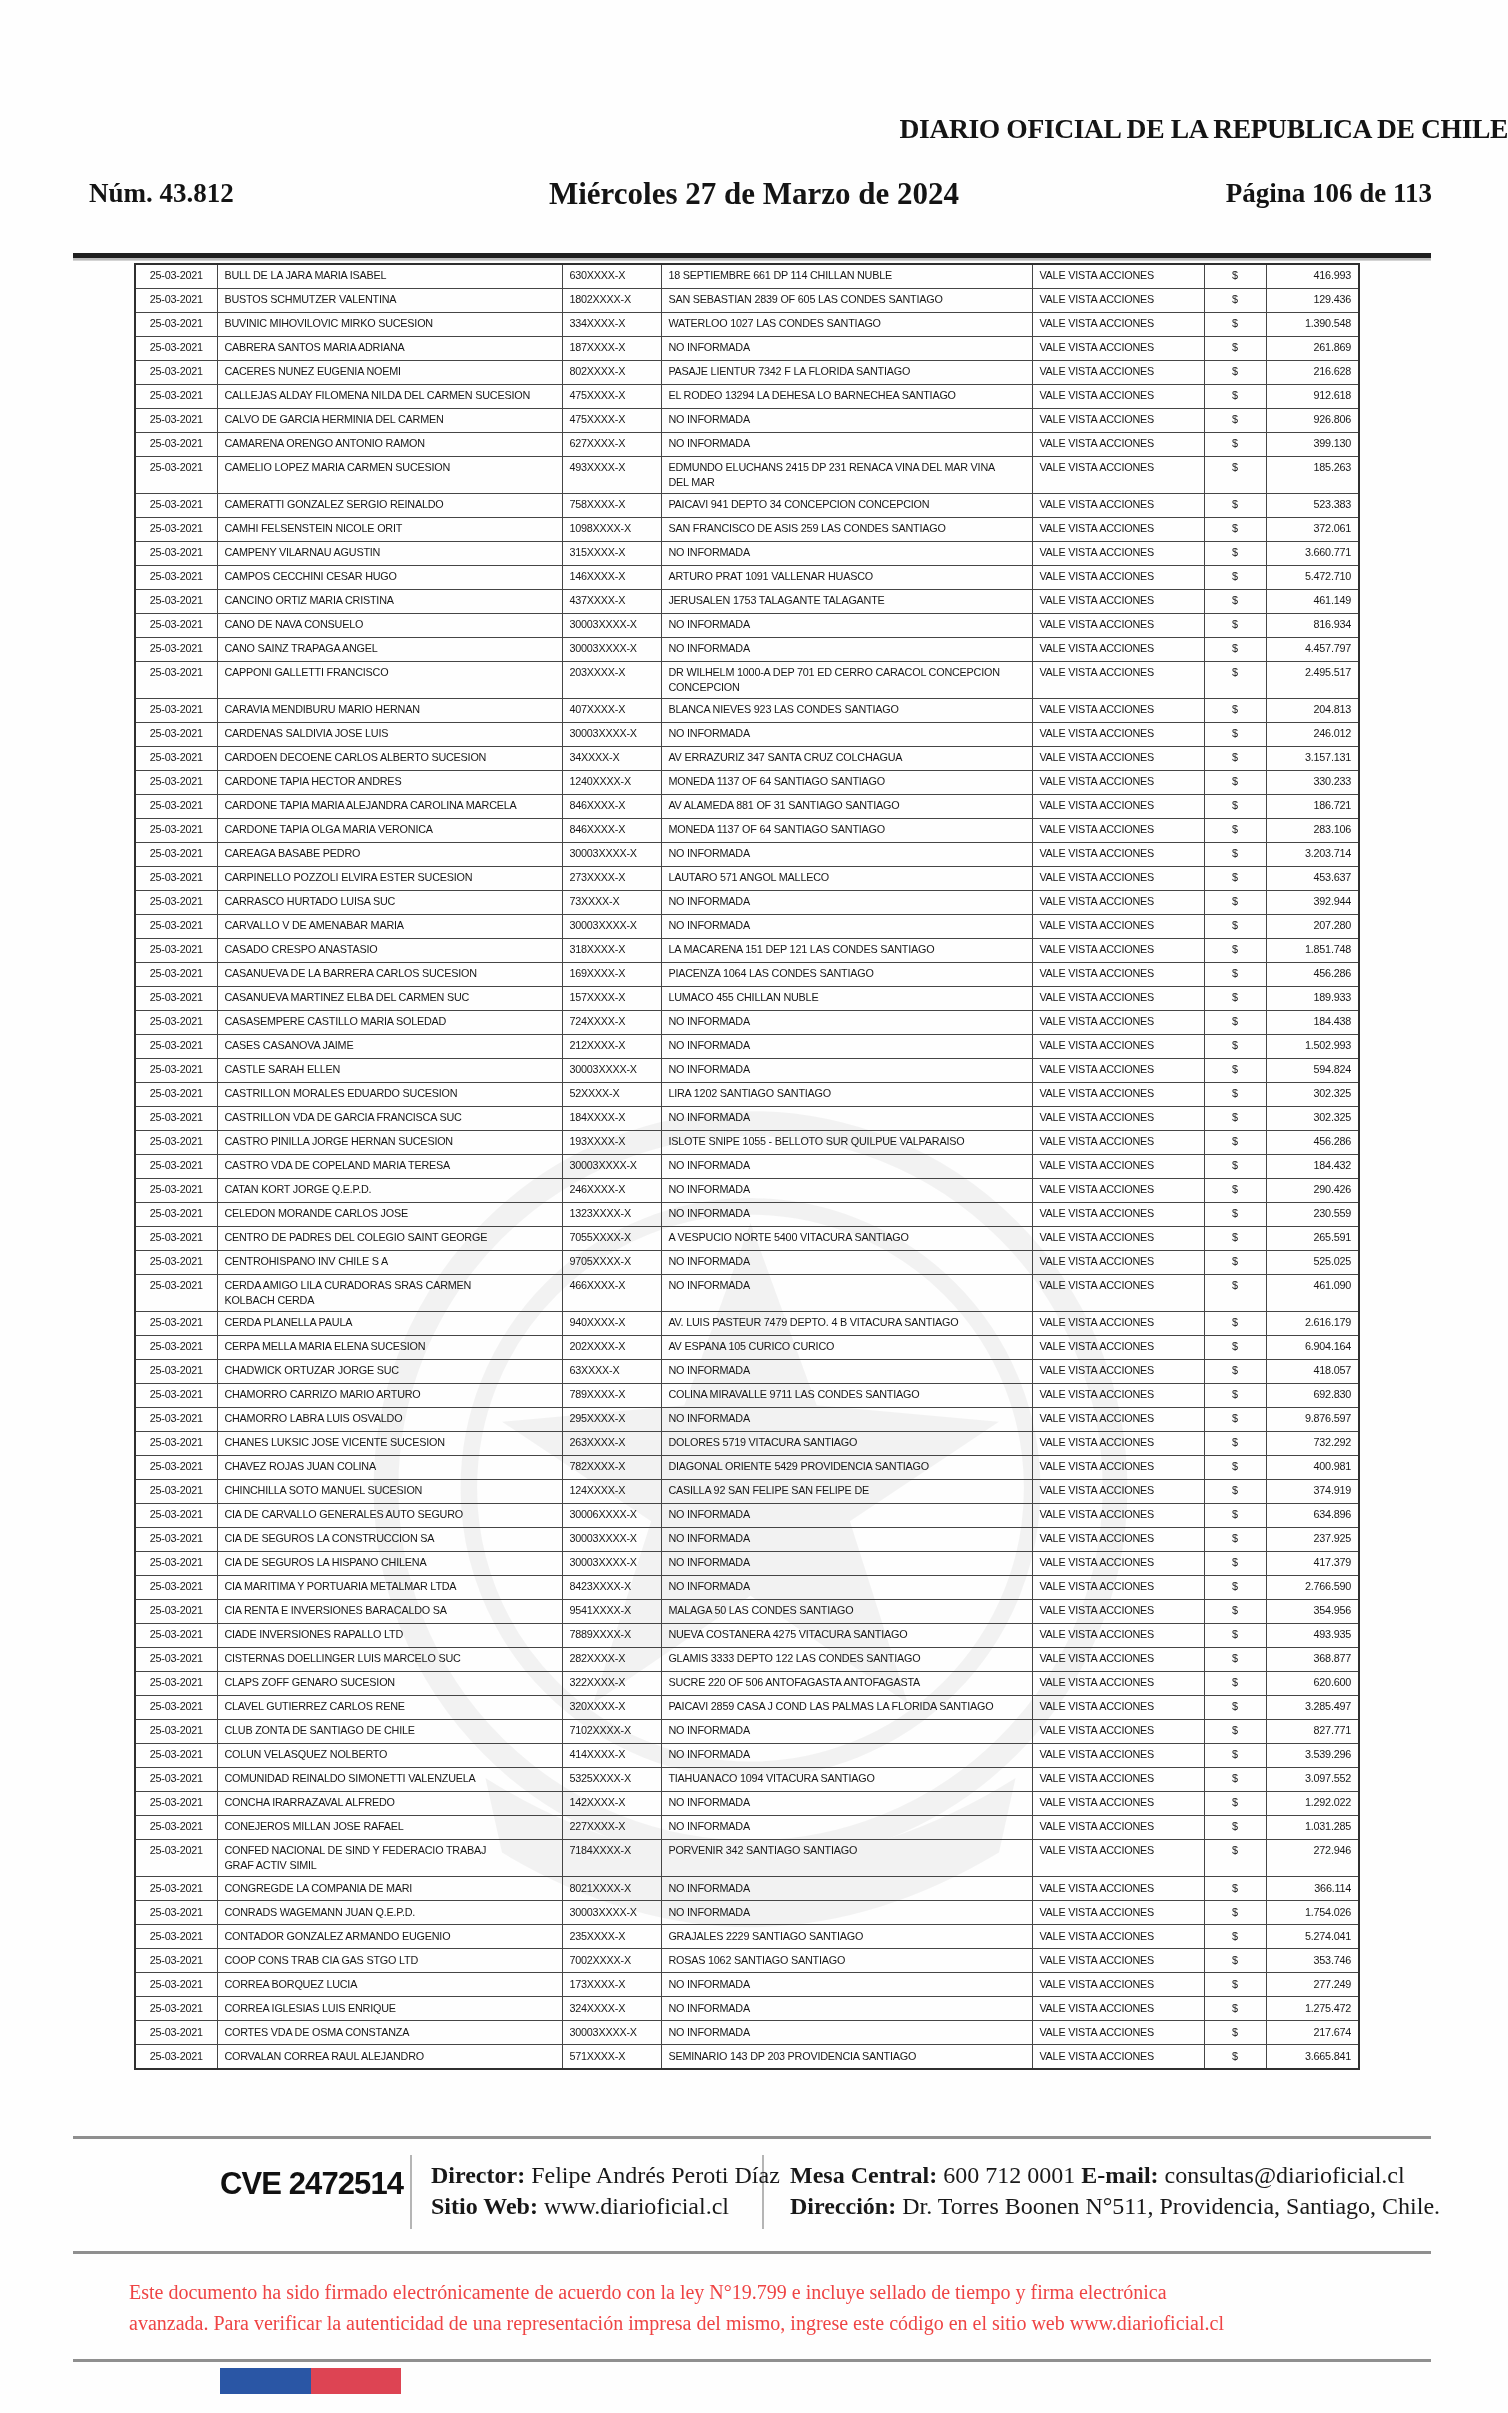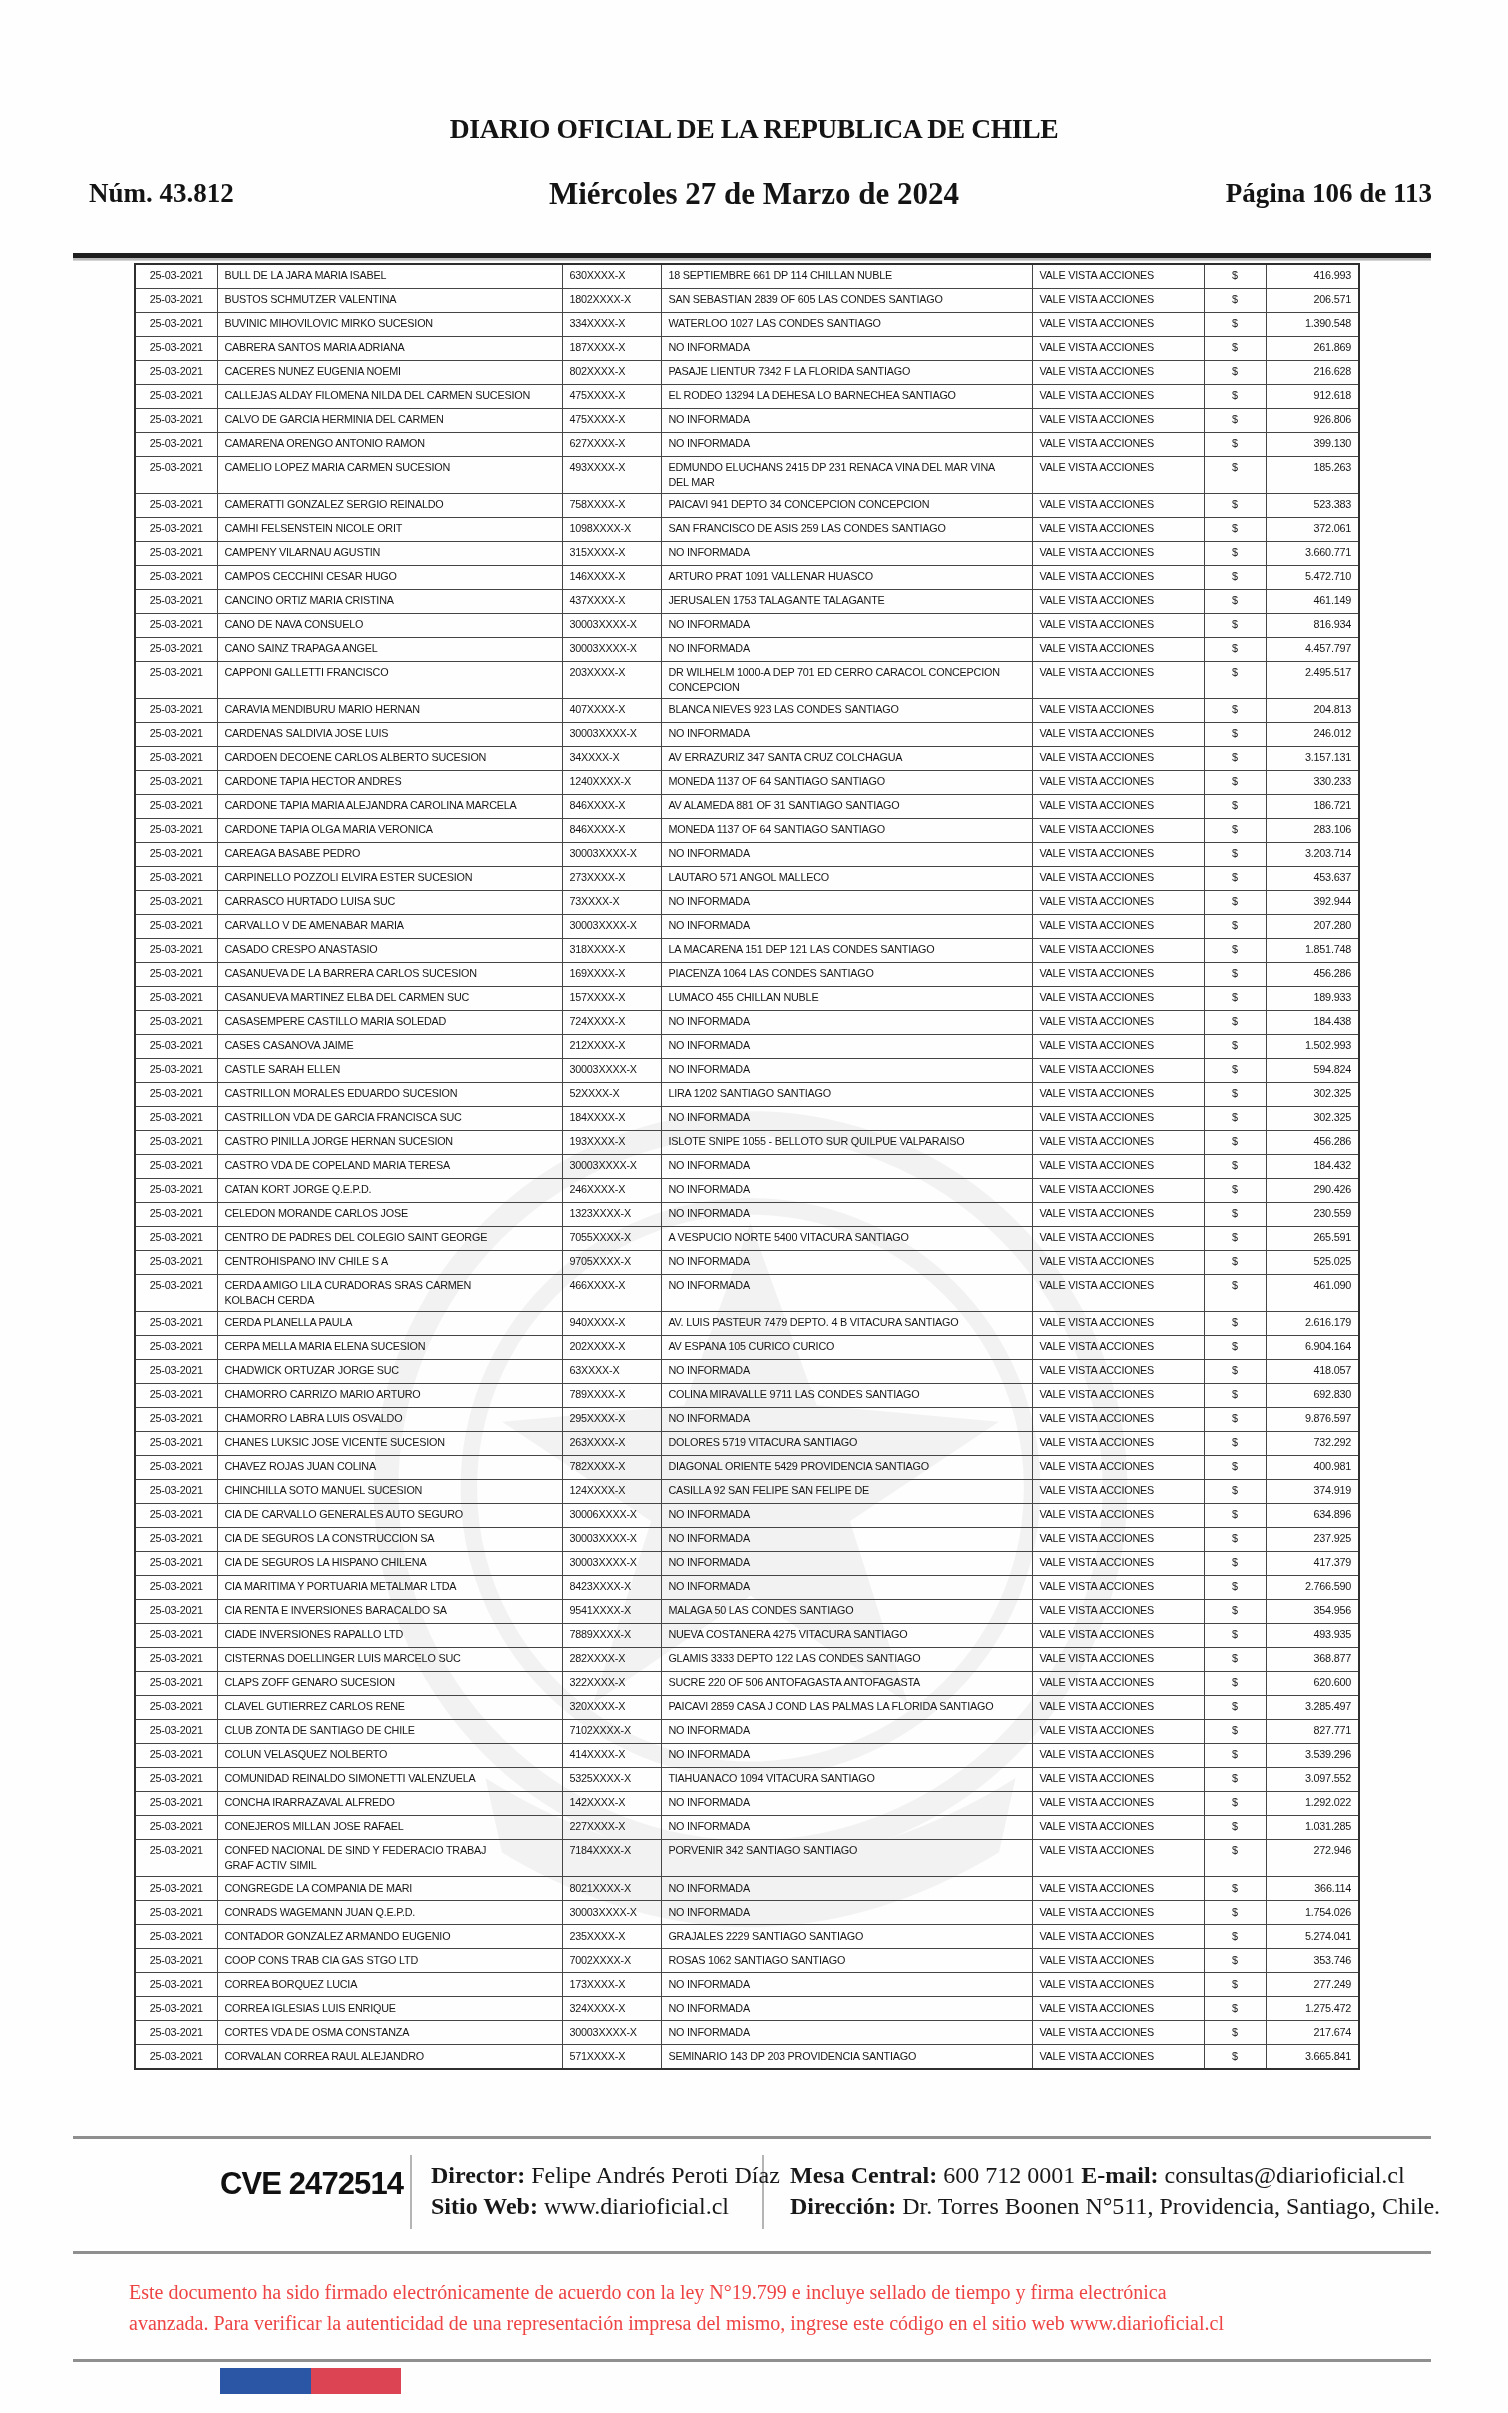--- a/index.html
+++ b/index.html
@@ -1,21 +1,21 @@
 <!DOCTYPE html>
 <html style="font-size:13.8px"><head>
 <meta charset="utf-8">
 <style>
   html,body{margin:0;padding:0;background:#e8e8e8;}
   .page{position:relative;width:1508px;height:2413px;background:#fefefe;overflow:hidden;
         font-family:"Liberation Sans",sans-serif;color:#1c1c1c;}
   
   .hdr-serif{font-family:"Liberation Serif",serif;font-weight:bold;color:#141414;}
   .num-label{position:absolute;left:73px;top:178px;font-size:27px;margin-left:16px;}
-  .main-title{position:absolute;left:0;top:113px;width:100%;text-align:center;font-size:27.6px;letter-spacing:-0.4px;}
+  .main-title{position:absolute;left:0;top:113px;width:100%;text-align:right;font-size:27.6px;letter-spacing:-0.4px;}
   .date-line{position:absolute;left:0;top:176px;width:100%;text-align:center;font-size:31px;}
   .page-label{position:absolute;right:76px;top:178px;font-size:27px;}
   .header-rule{position:absolute;left:73px;top:253px;width:1358px;height:5.2px;background:#1f1f1f;
                box-shadow:0 2.6px 0 rgba(130,130,130,.55);}
   
   .watermark{position:absolute;left:328px;top:991px;width:845px;height:1077px;opacity:.05;pointer-events:none;}
   
   table.records{position:absolute;left:134px;top:263px;width:1224px;border-collapse:collapse;
                 table-layout:fixed;border:2.6px solid #2f2f2f;padding-left:40px;}
   table.records td{border:1.7px solid #454545;height:24px;box-sizing:border-box;
@@ -81,21 +81,21 @@
           <td class="c5">$</td>
           <td class="c6">416.993</td>
         </tr>
         <tr>
           <td class="c0">25-03-2021</td>
           <td class="c1">BUSTOS SCHMUTZER VALENTINA</td>
           <td class="c2">1802XXXX-X</td>
           <td class="c3">SAN SEBASTIAN 2839 OF 605 LAS CONDES SANTIAGO</td>
           <td class="c4">VALE VISTA ACCIONES</td>
           <td class="c5">$</td>
-          <td class="c6">206.571</td>
+          <td class="c6">129.436</td>
         </tr>
         <tr>
           <td class="c0">25-03-2021</td>
           <td class="c1">BUVINIC MIHOVILOVIC MIRKO SUCESION</td>
           <td class="c2">334XXXX-X</td>
           <td class="c3">WATERLOO 1027 LAS CONDES SANTIAGO</td>
           <td class="c4">VALE VISTA ACCIONES</td>
           <td class="c5">$</td>
           <td class="c6">1.390.548</td>
         </tr>

